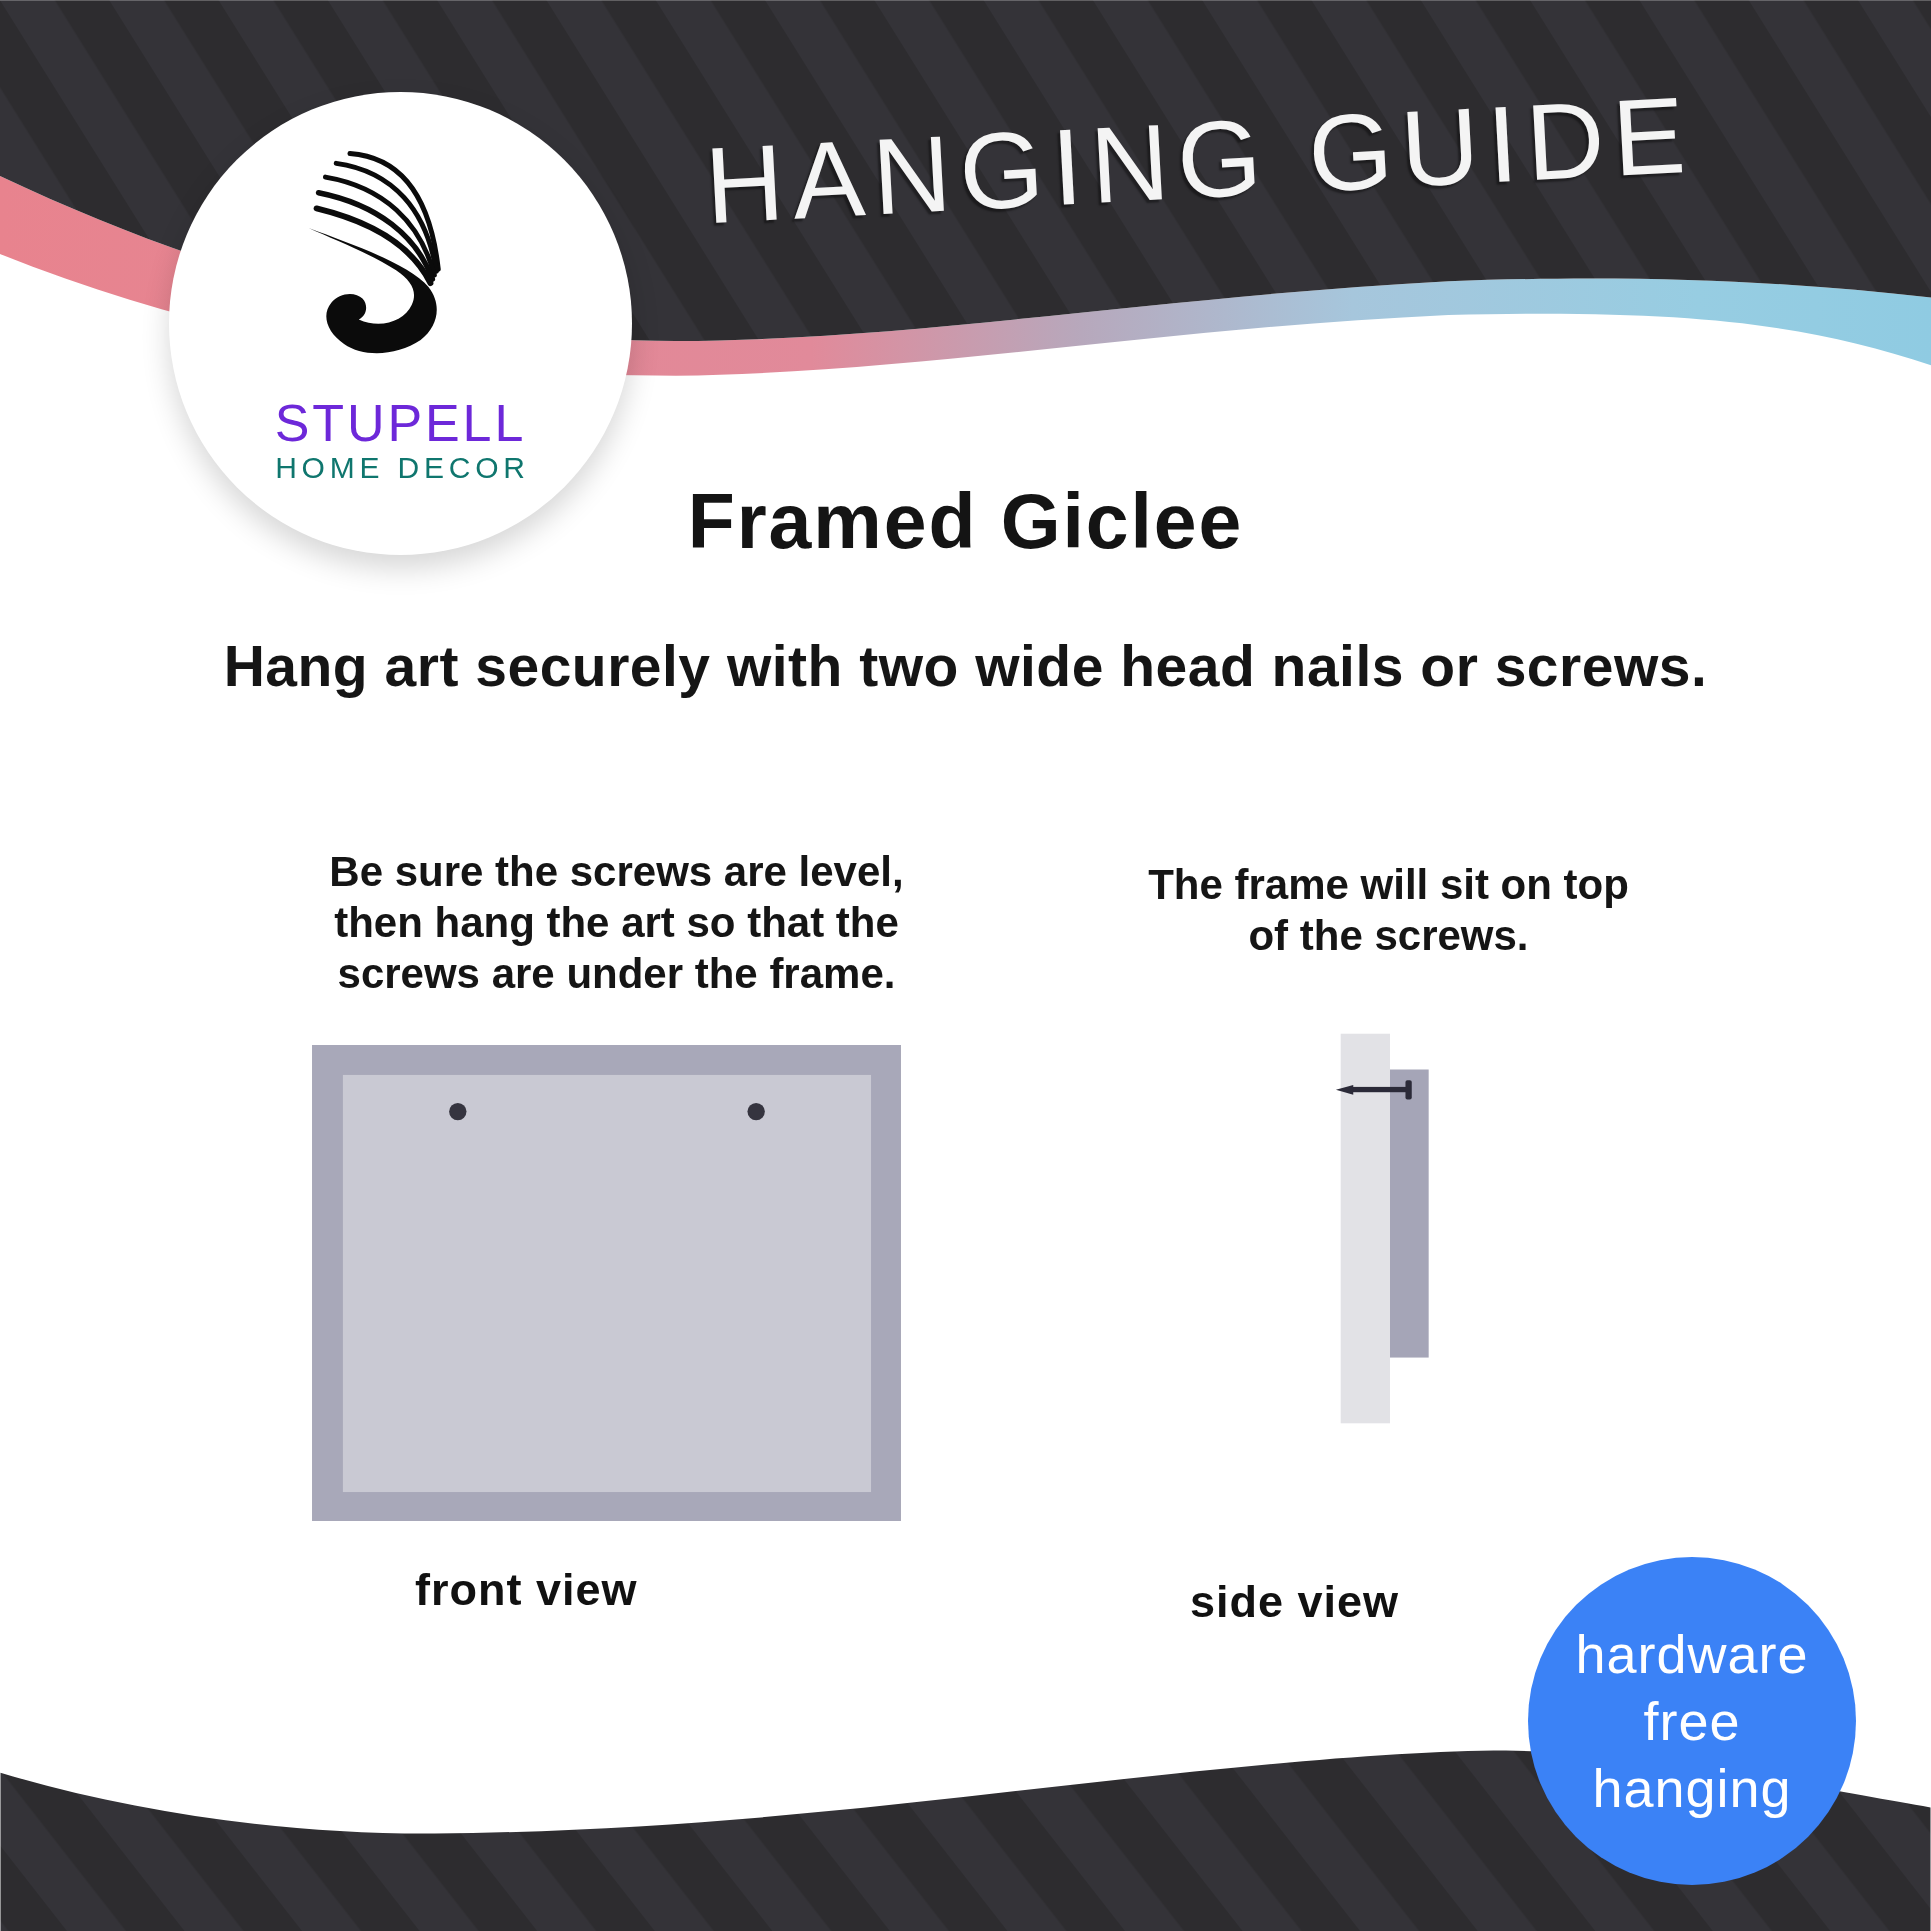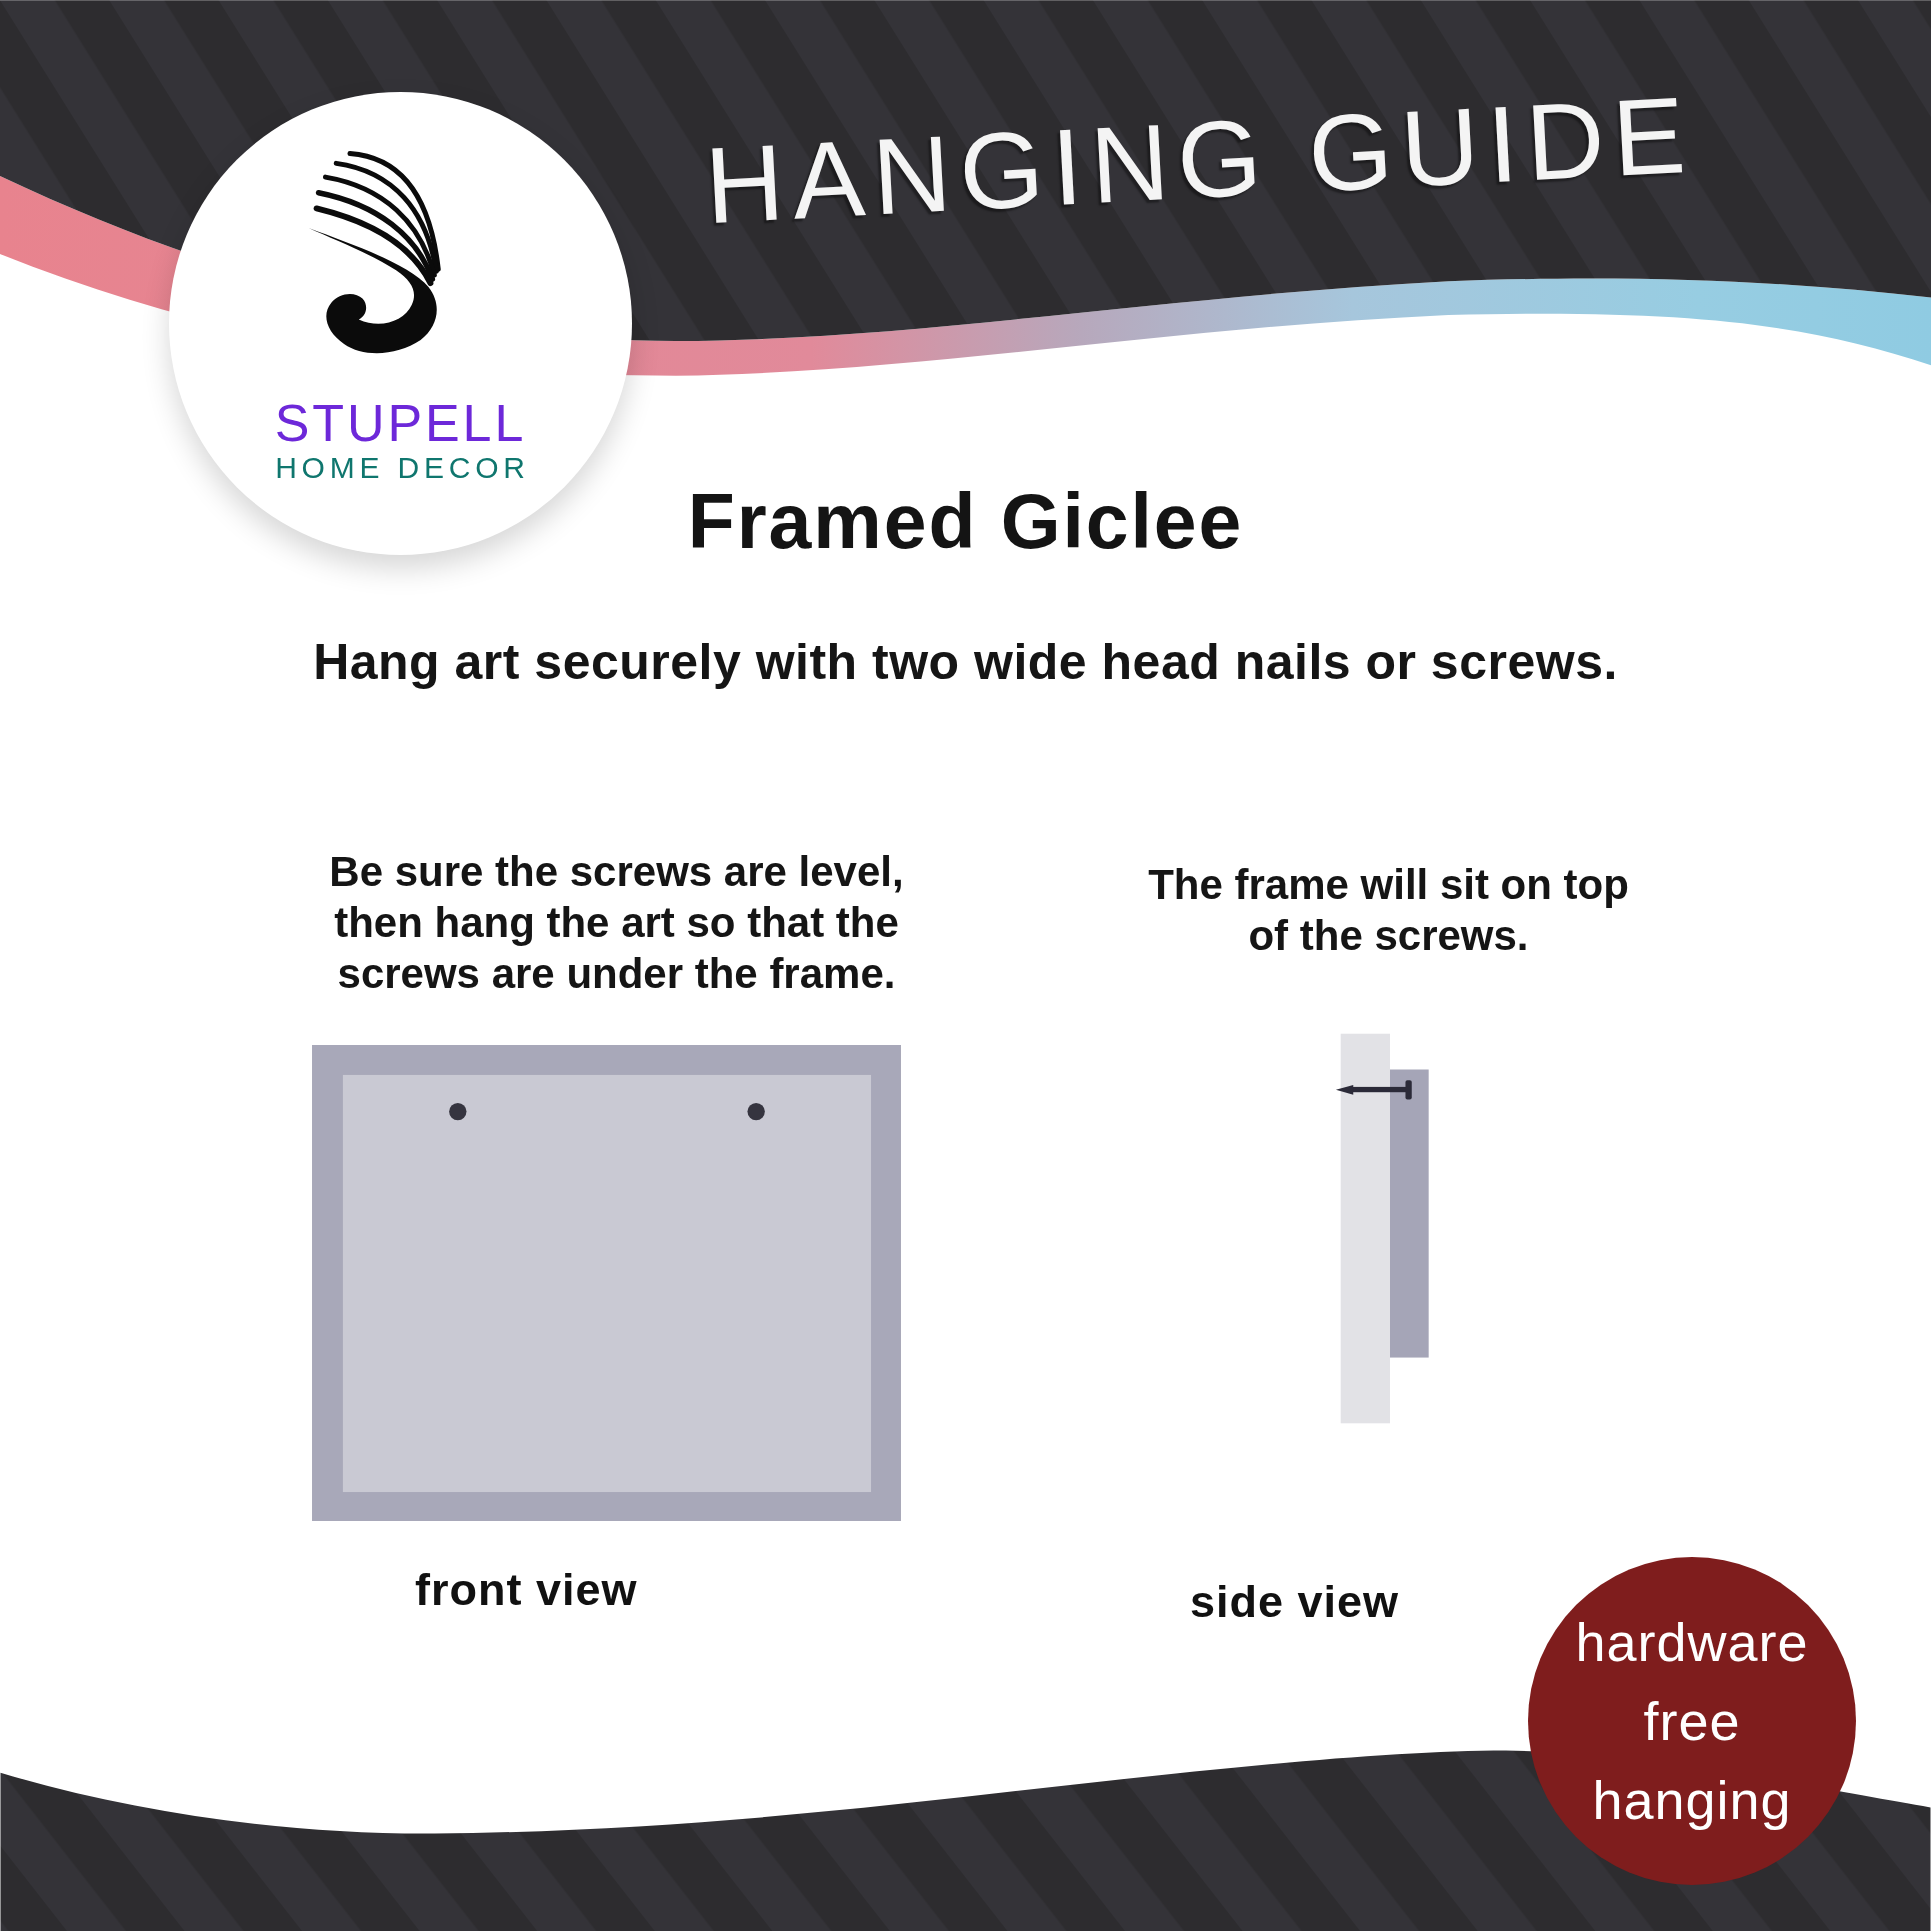--- a/index.html
+++ b/index.html
@@ -38,21 +38,21 @@
     position:absolute;left:2px;top:359px;width:100%;
     font-size:30px;font-weight:400;letter-spacing:4.8px;color:#0f766e;
   }
 
   #product-title{
     left:0;top:458px;width:1931px;text-align:center;z-index:2;
     font-size:77px;font-weight:700;letter-spacing:1.9px;color:#141414;margin-top:19px;
   }
   #instruction{
     left:0;top:633px;width:1931px;text-align:center;z-index:2;
-    font-size:50px;font-weight:700;letter-spacing:0.5px;color:#151515;
+    font-size:57px;font-weight:700;letter-spacing:0.5px;color:#151515;
   }
 
   .note{
     z-index:2;text-align:center;color:#151515;
     font-size:42px;font-weight:700;line-height:51px;
   }
   #front-note{left:319px;top:846px;width:579px;margin-left:8px;}
   #side-note{left:1099px;top:859px;width:579px;}
 
   .caption{
@@ -61,22 +61,22 @@
   }
   #front-caption{left:415px;top:1564px;width:386px;}
   #side-caption{left:1190px;top:1576px;width:386px;}
 
   #front-view-diagram{left:312px;top:1045px;z-index:2;}
   #side-view-diagram{left:1332px;top:1026px;z-index:2;}
 
   
   #badge-circle{
     left:1528px;top:1557px;width:328px;height:328px;border-radius:50%;
-    background:#7f1d1d;z-index:5;text-align:center;color:#ffffff;
-    display:flex;flex-direction:column;justify-content:center;gap:12px;
+    background:#3b82f6;z-index:5;text-align:center;color:#ffffff;
+    display:flex;flex-direction:column;justify-content:center;
   }
   #badge-circle .badge-line{
     font-size:54px;line-height:67px;font-weight:400;letter-spacing:1px;
   }
 </style>
 </head>
 <body>
 
 <div id="canvas">
 

